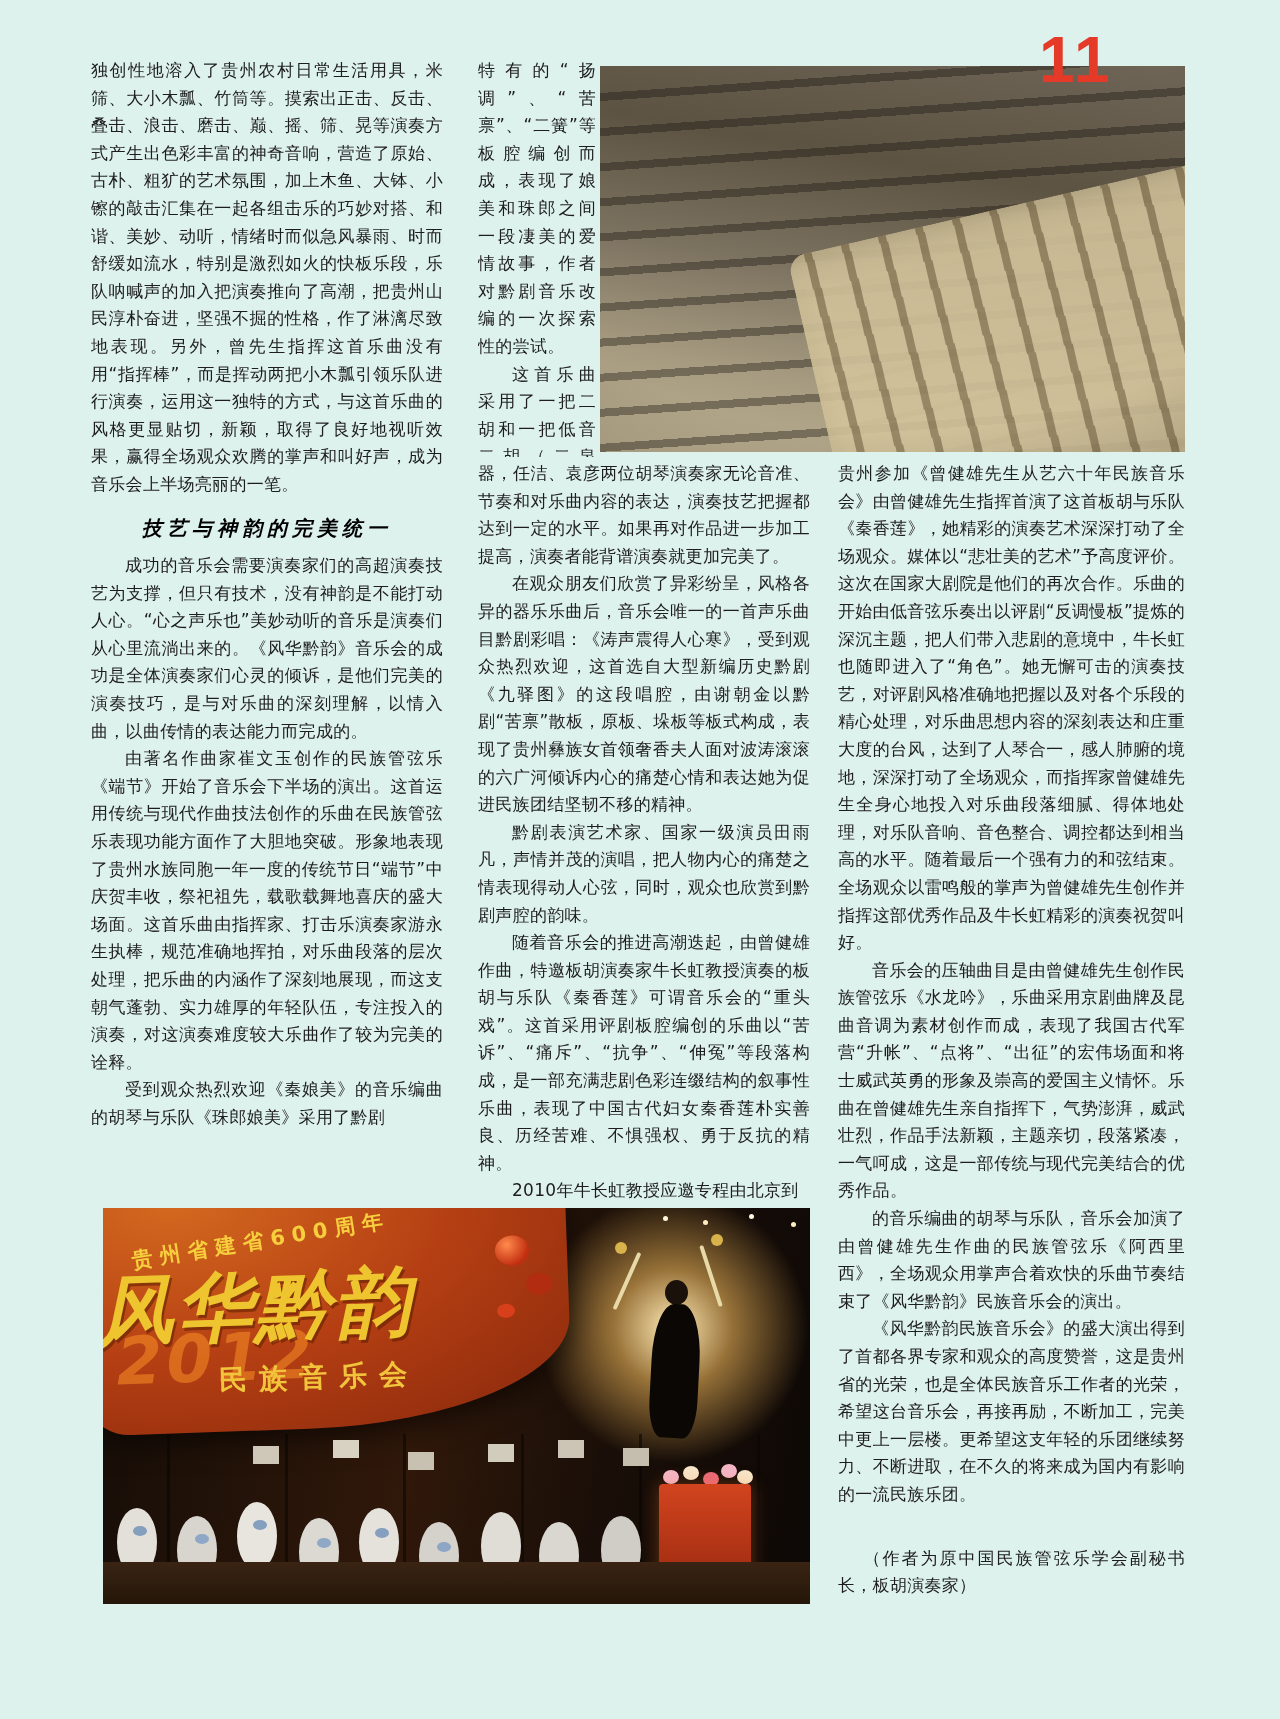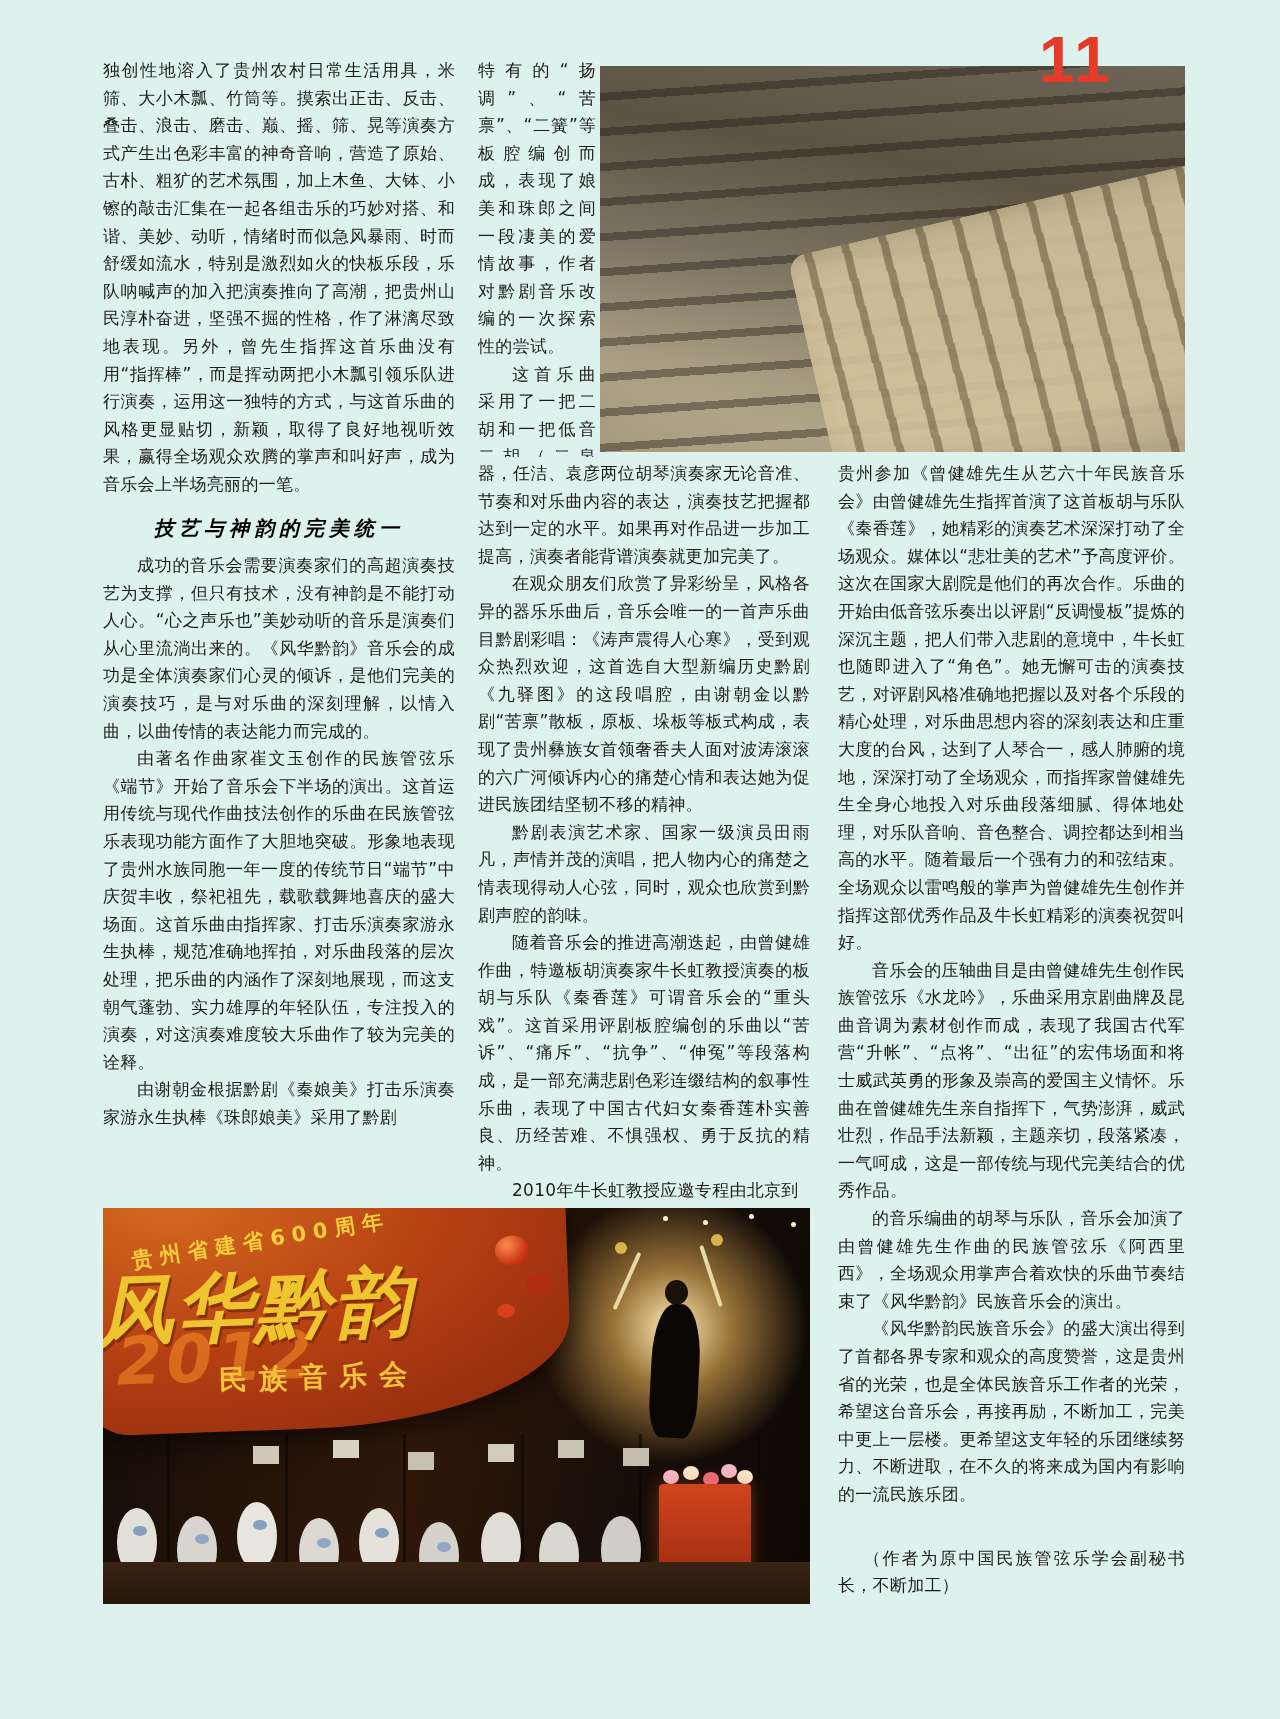--- a/index.html
+++ b/index.html
@@ -7,21 +7,21 @@
     position:relative;width:1280px;height:1719px;overflow:hidden;
     background:#def2ed;
     font-family:"DejaVu Sans","Liberation Sans",sans-serif;
     color:#1d1d1d;
   }
   
   .col{position:absolute;overflow:hidden;font-size:17px;line-height:27.6px;
        text-align:justify;letter-spacing:.3px;color:#1d1d1d;}
   .col p{margin:0;text-indent:2em;}
   .col p.cont{text-indent:0;}
-  #col1{left:103px;top:57px;width:352px;height:1152px;}
+  #col1{left:91px;top:57px;width:352px;height:1152px;}
   #col2a{left:478px;top:57px;width:118px;height:400px;}
   #col2b{left:478px;top:460px;width:332px;height:748px;}
   #col3{left:838px;top:460px;width:347px;height:1210px;}
   .red-heading{
     margin:16px 0 10px 0;text-align:center;font-weight:bold;font-style:italic;
     font-family:"DejaVu Serif","Liberation Serif",serif;
     color:#000000;font-size:20px;letter-spacing:5px;
   }
   .author-note{margin-top:36px !important;text-indent:1.5em !important;}
   
@@ -127,42 +127,42 @@
     <div class="pt-vignette"></div>
   </div>
 
   <div class="pagenum">11</div>
 
   <div class="col" id="col1">
     <p class="cont">独创性地溶入了贵州农村日常生活用具，米筛、大小木瓢、竹筒等。摸索出正击、反击、叠击、浪击、磨击、巅、摇、筛、晃等演奏方式产生出色彩丰富的神奇音响，营造了原始、古朴、粗犷的艺术氛围，加上木鱼、大钵、小镲的敲击汇集在一起各组击乐的巧妙对搭、和谐、美妙、动听，情绪时而似急风暴雨、时而舒缓如流水，特别是激烈如火的快板乐段，乐队呐喊声的加入把演奏推向了高潮，把贵州山民淳朴奋进，坚强不掘的性格，作了淋漓尽致地表现。另外，曾先生指挥这首乐曲没有用“指挥棒”，而是挥动两把小木瓢引领乐队进行演奏，运用这一独特的方式，与这首乐曲的风格更显贴切，新颖，取得了良好地视听效果，赢得全场观众欢腾的掌声和叫好声，成为音乐会上半场亮丽的一笔。</p>
     <div class="red-heading">技艺与神韵的完美统一</div>
     <p>成功的音乐会需要演奏家们的高超演奏技艺为支撑，但只有技术，没有神韵是不能打动人心。“心之声乐也”美妙动听的音乐是演奏们从心里流淌出来的。《风华黔韵》音乐会的成功是全体演奏家们心灵的倾诉，是他们完美的演奏技巧，是与对乐曲的深刻理解，以情入曲，以曲传情的表达能力而完成的。</p>
     <p>由著名作曲家崔文玉创作的民族管弦乐《端节》开始了音乐会下半场的演出。这首运用传统与现代作曲技法创作的乐曲在民族管弦乐表现功能方面作了大胆地突破。形象地表现了贵州水族同胞一年一度的传统节日“端节”中庆贺丰收，祭祀祖先，载歌载舞地喜庆的盛大场面。这首乐曲由指挥家、打击乐演奏家游永生执棒，规范准确地挥拍，对乐曲段落的层次处理，把乐曲的内涵作了深刻地展现，而这支朝气蓬勃、实力雄厚的年轻队伍，专注投入的演奏，对这演奏难度较大乐曲作了较为完美的诠释。</p>
-    <p>由谢朝金根据黔剧《秦娘美》打击乐演奏家游永生执棒《珠郎娘美》采用了黔剧</p>
+    <p>受到观众热烈欢迎《秦娘美》的音乐编曲的胡琴与乐队《珠郎娘美》采用了黔剧</p>
   </div>
 
   <div class="col" id="col2a">
     <p class="cont">特有的“扬调”、“苦禀”、“二簧”等板腔编创而成，表现了娘美和珠郎之间一段凄美的爱情故事，作者对黔剧音乐改编的一次探索性的尝试。</p>
     <p>这首乐曲采用了一把二胡和一把低音二胡（二泉胡）作为娘美与珠郎的角色演奏乐</p>
   </div>
 
   <div class="col" id="col2b">
     <p class="cont">器，任洁、袁彦两位胡琴演奏家无论音准、节奏和对乐曲内容的表达，演奏技艺把握都达到一定的水平。如果再对作品进一步加工提高，演奏者能背谱演奏就更加完美了。</p>
     <p>在观众朋友们欣赏了异彩纷呈，风格各异的器乐乐曲后，音乐会唯一的一首声乐曲目黔剧彩唱：《涛声震得人心寒》，受到观众热烈欢迎，这首选自大型新编历史黔剧《九驿图》的这段唱腔，由谢朝金以黔剧“苦禀”散板，原板、垛板等板式构成，表现了贵州彝族女首领奢香夫人面对波涛滚滚的六广河倾诉内心的痛楚心情和表达她为促进民族团结坚韧不移的精神。</p>
     <p>黔剧表演艺术家、国家一级演员田雨凡，声情并茂的演唱，把人物内心的痛楚之情表现得动人心弦，同时，观众也欣赏到黔剧声腔的韵味。</p>
     <p>随着音乐会的推进高潮迭起，由曾健雄作曲，特邀板胡演奏家牛长虹教授演奏的板胡与乐队《秦香莲》可谓音乐会的“重头戏”。这首采用评剧板腔编创的乐曲以“苦诉”、“痛斥”、“抗争”、“伸冤”等段落构成，是一部充满悲剧色彩连缀结构的叙事性乐曲，表现了中国古代妇女秦香莲朴实善良、历经苦难、不惧强权、勇于反抗的精神。</p>
     <p>2010年牛长虹教授应邀专程由北京到</p>
   </div>
 
   <div class="col" id="col3">
     <p class="cont">贵州参加《曾健雄先生从艺六十年民族音乐会》由曾健雄先生指挥首演了这首板胡与乐队《秦香莲》，她精彩的演奏艺术深深打动了全场观众。媒体以“悲壮美的艺术”予高度评价。这次在国家大剧院是他们的再次合作。乐曲的开始由低音弦乐奏出以评剧“反调慢板”提炼的深沉主题，把人们带入悲剧的意境中，牛长虹也随即进入了“角色”。她无懈可击的演奏技艺，对评剧风格准确地把握以及对各个乐段的精心处理，对乐曲思想内容的深刻表达和庄重大度的台风，达到了人琴合一，感人肺腑的境地，深深打动了全场观众，而指挥家曾健雄先生全身心地投入对乐曲段落细腻、得体地处理，对乐队音响、音色整合、调控都达到相当高的水平。随着最后一个强有力的和弦结束。全场观众以雷鸣般的掌声为曾健雄先生创作并指挥这部优秀作品及牛长虹精彩的演奏祝贺叫好。</p>
     <p>音乐会的压轴曲目是由曾健雄先生创作民族管弦乐《水龙吟》，乐曲采用京剧曲牌及昆曲音调为素材创作而成，表现了我国古代军营“升帐”、“点将”、“出征”的宏伟场面和将士威武英勇的形象及崇高的爱国主义情怀。乐曲在曾健雄先生亲自指挥下，气势澎湃，威武壮烈，作品手法新颖，主题亲切，段落紧凑，一气呵成，这是一部传统与现代完美结合的优秀作品。</p>
     <p>的音乐编曲的胡琴与乐队，音乐会加演了由曾健雄先生作曲的民族管弦乐《阿西里西》，全场观众用掌声合着欢快的乐曲节奏结束了《风华黔韵》民族音乐会的演出。</p>
     <p>《风华黔韵民族音乐会》的盛大演出得到了首都各界专家和观众的高度赞誉，这是贵州省的光荣，也是全体民族音乐工作者的光荣，希望这台音乐会，再接再励，不断加工，完美中更上一层楼。更希望这支年轻的乐团继续努力、不断进取，在不久的将来成为国内有影响的一流民族乐团。</p>
-    <p class="author-note">（作者为原中国民族管弦乐学会副秘书长，不断加工）</p>
+    <p class="author-note">（作者为原中国民族管弦乐学会副秘书长，板胡演奏家）</p>
   </div>
 
   <div id="photo-bottom">
     <div class="pb-glow"></div>
     <div class="pb-banner">
       <div class="pb-banner-top">贵州省建省600周年</div>
       <div class="pb-year">2012</div>
       <div class="pb-title">风华黔韵</div>
       <div class="pb-sub">民族音乐会</div>
       <div class="pb-lantern"></div>

